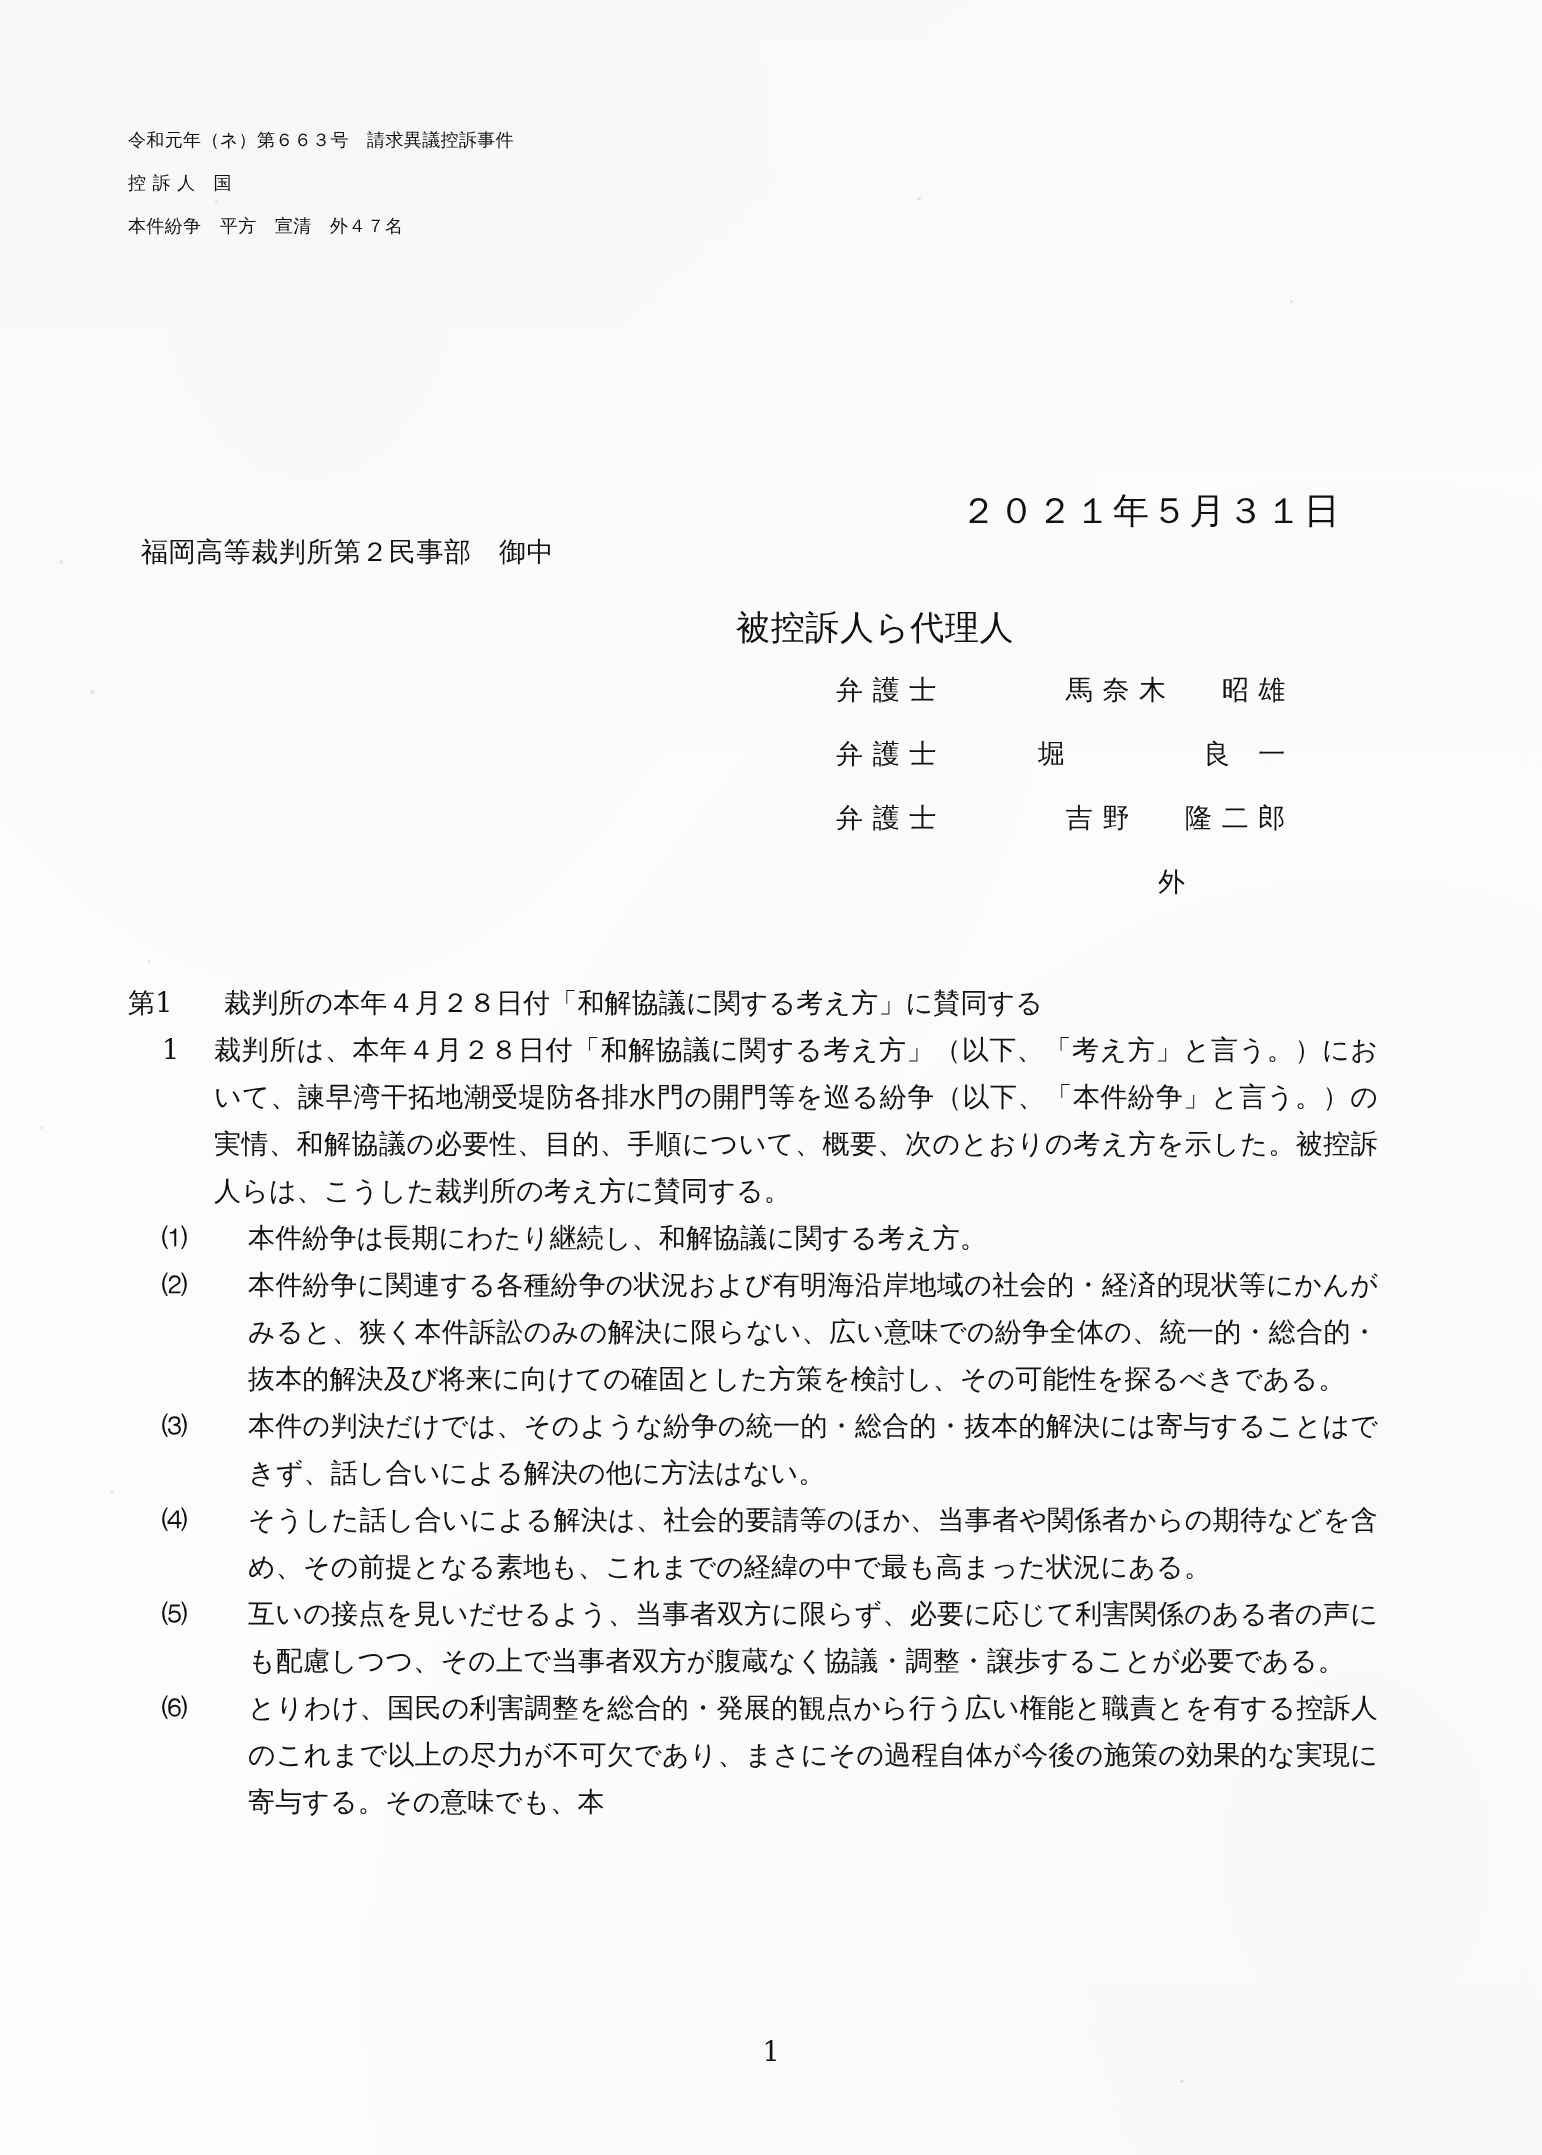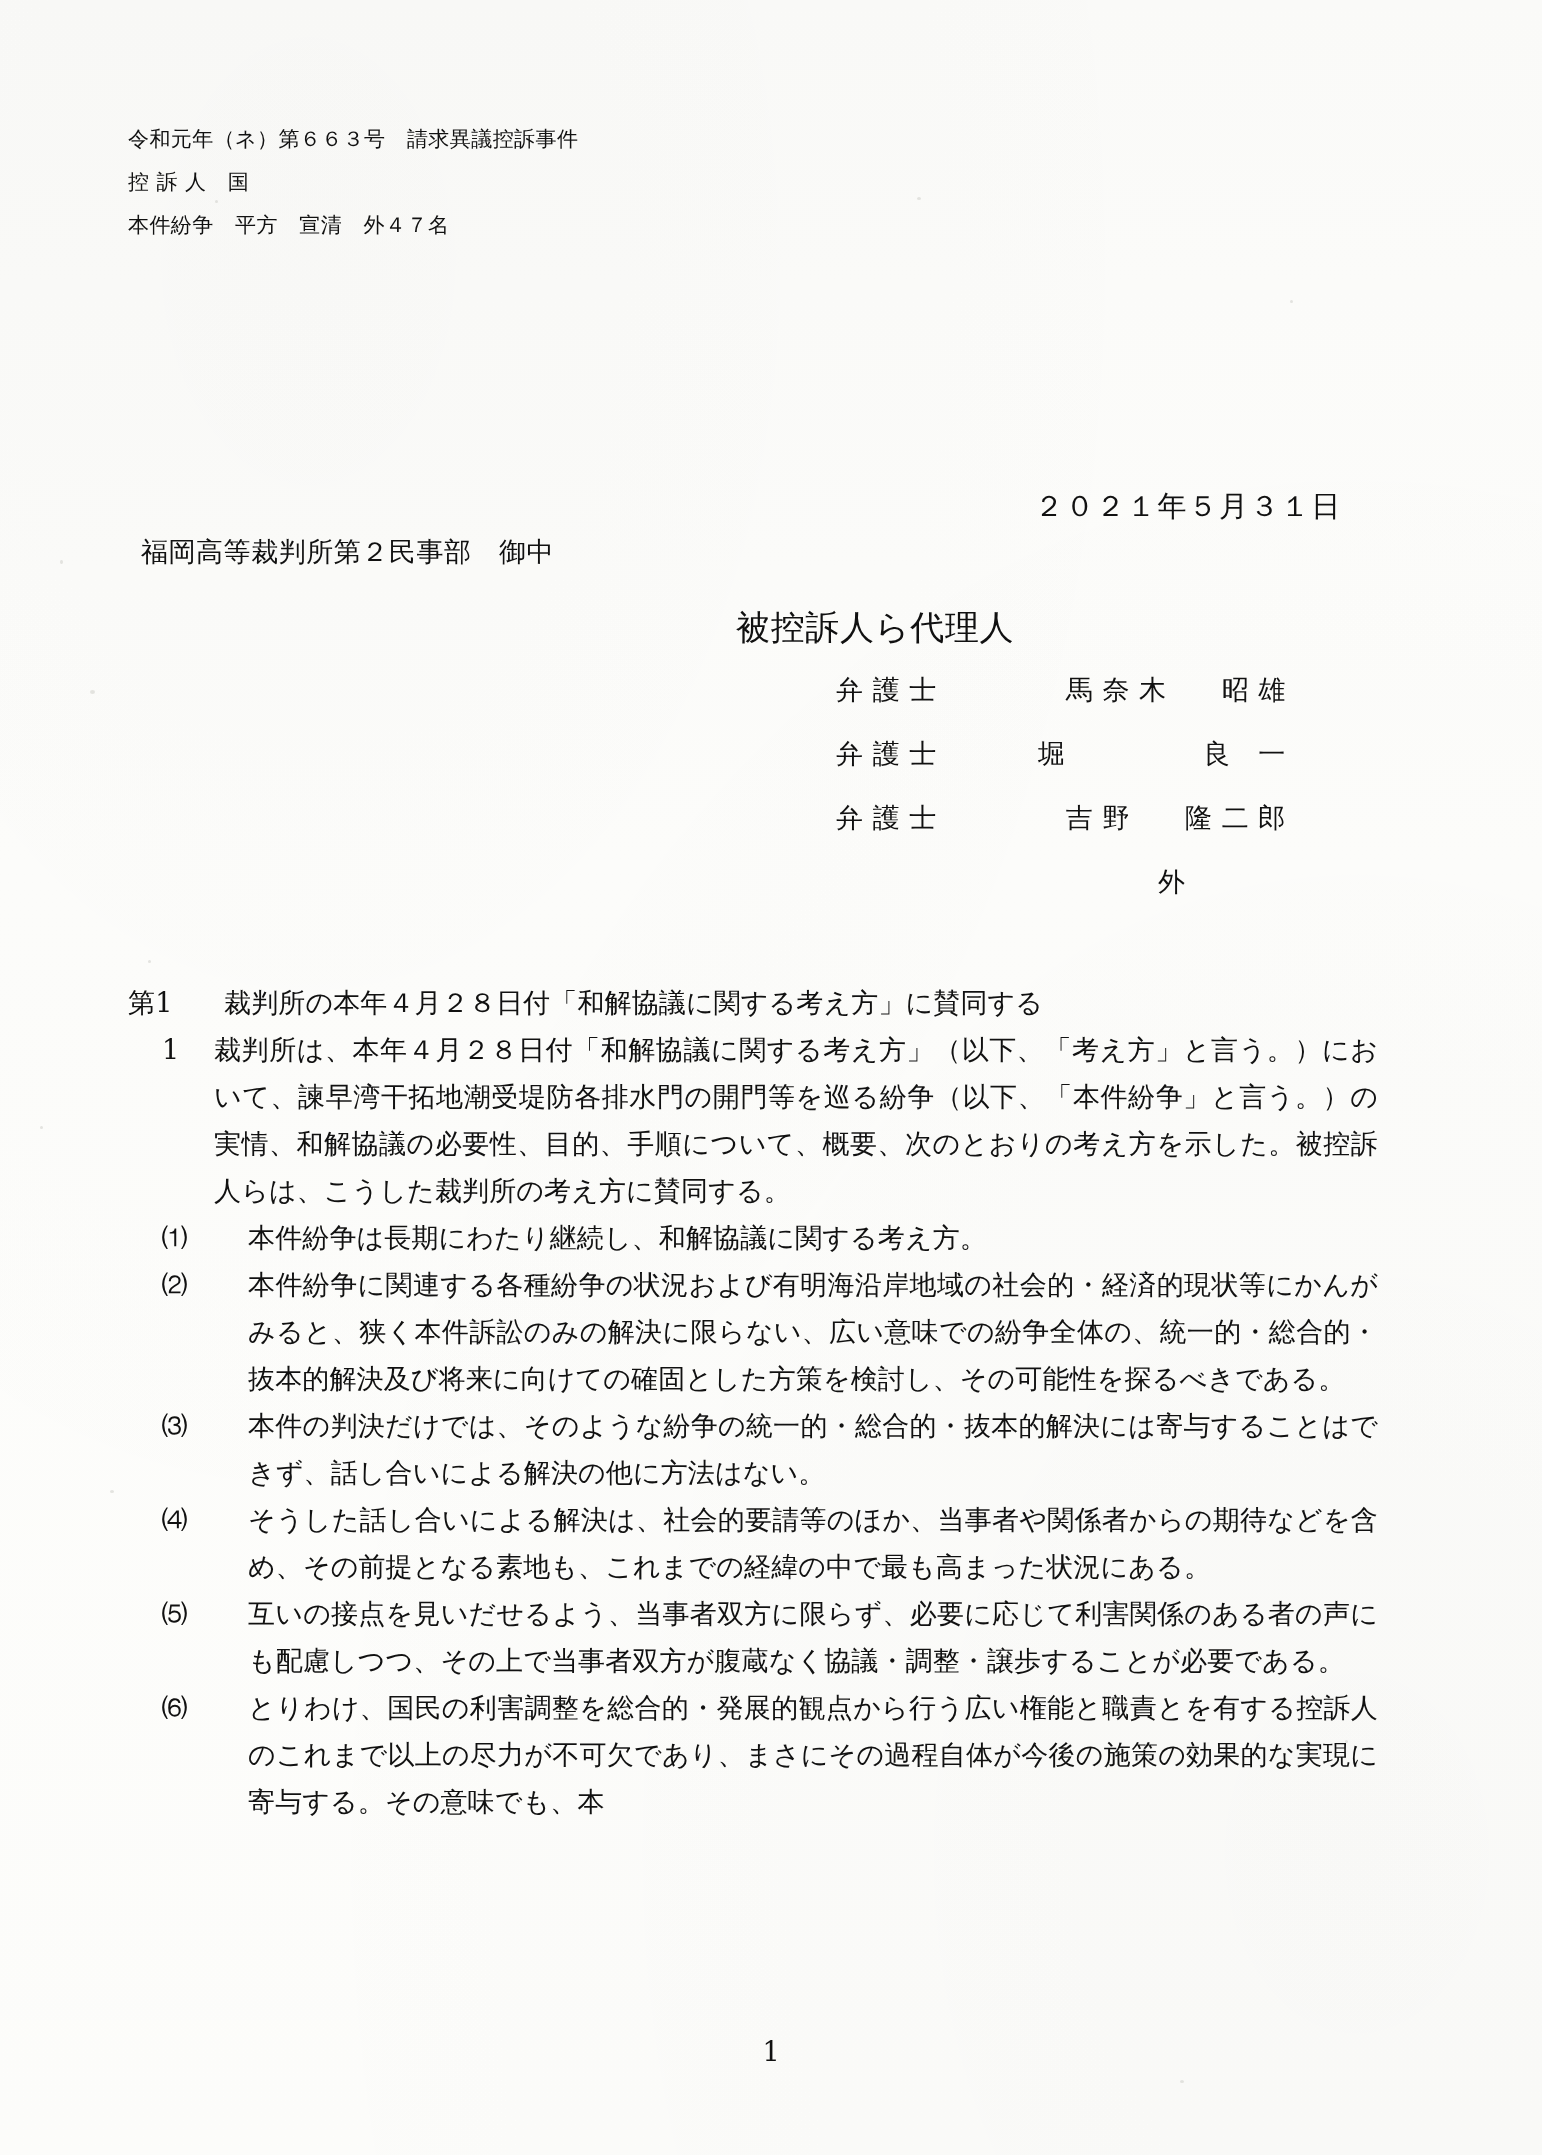--- a/index.html
+++ b/index.html
@@ -40,21 +40,21 @@
   .content {
     position: absolute;
     inset: 0;
   }
 
   
   .caption {
     position: absolute;
     left: 128px;
     top: 118px;
-    font-size: 21px;
+    font-size: 18px;
     line-height: 43px;
     letter-spacing: 0.02em;
   }
   .caption .cap-line {
     white-space: pre;
   }
 
   
   .title-block {
     position: absolute;
@@ -67,21 +67,21 @@
     letter-spacing: 0.02em;
   }
   .title-line-1 { padding-left: 18px; }
   .title-line-2 { padding-left: 12px; }
 
   
   .date-line {
     position: absolute;
     right: 200px;
     top: 487px;
-    font-size: 29px;
+    font-size: 36px;
     letter-spacing: 0.06em;
     white-space: pre;
   }
 
   
   .addressee {
     position: absolute;
     left: 128px;
     top: 534px;
     font-size: 27px;

